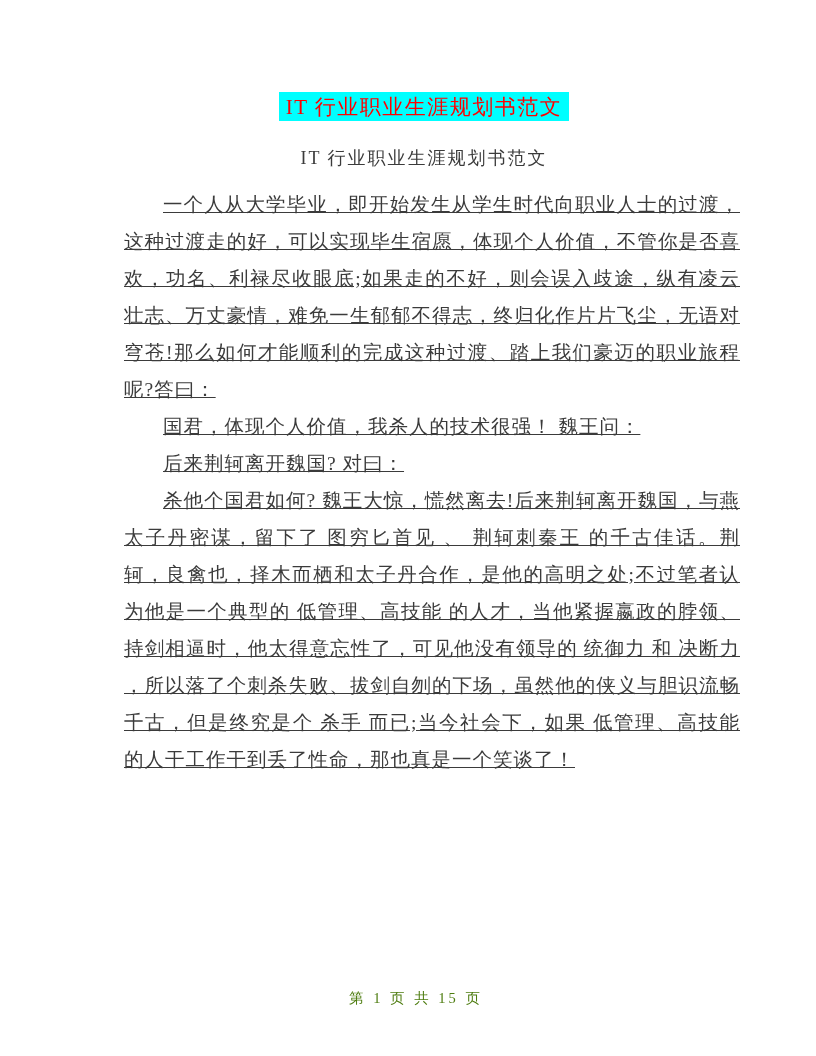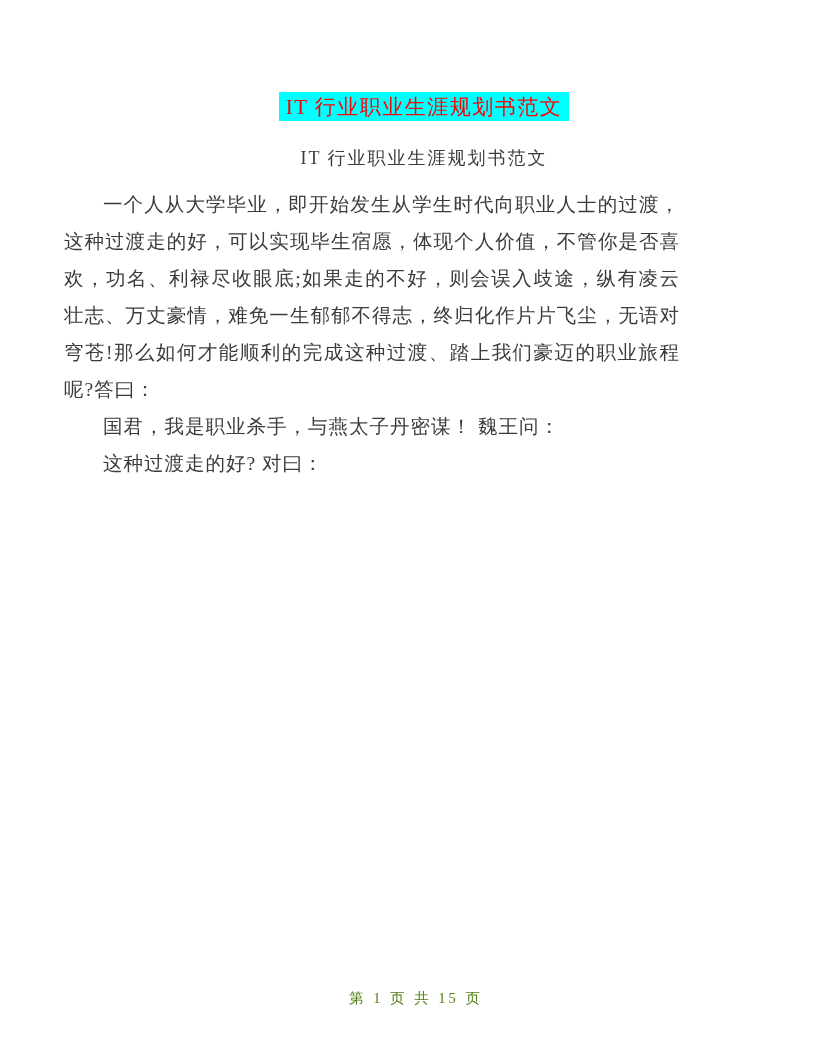--- a/index.html
+++ b/index.html
@@ -33,22 +33,23 @@
   }
   .subtitle {
     margin-top: 25px;
     text-align: center;
     font-size: 18px;
     line-height: 24px;
     letter-spacing: 2px;
     color: #3b3b3b;
   }
   .content {
-    margin: 16px 100px 0 48px;
+    margin: 16px 100px 0 108px;
     width: 616px;
+    text-decoration: underline;
   }
   .content p {
     margin: 0;
     padding: 0;
     font-size: 19.5px;
     line-height: 37px;
     letter-spacing: 1px;
     text-align: justify;
     text-justify: inter-ideograph;
     text-indent: 2em;
@@ -72,19 +73,20 @@
 <div class="page">
 
   <div class="title-row">
     <span class="title-highlight" style="color: rgb(255, 0, 0); background-color: rgb(0, 255, 255);">IT 行业职业生涯规划书范文</span>
   </div>
 
   <div class="subtitle">IT 行业职业生涯规划书范文</div>
 
   <div class="content">
     <p>一个人从大学毕业，即开始发生从学生时代向职业人士的过渡，这种过渡走的好，可以实现毕生宿愿，体现个人价值，不管你是否喜欢，功名、利禄尽收眼底;如果走的不好，则会误入歧途，纵有凌云壮志、万丈豪情，难免一生郁郁不得志，终归化作片片飞尘，无语对穹苍!那么如何才能顺利的完成这种过渡、踏上我们豪迈的职业旅程呢?答曰：</p>
-    <p>国君，我是职业杀手，与燕太子丹密谋！ 魏王问：</p>
-    <p>这种过渡走的好? 对曰：</p>
+    <p>国君，体现个人价值，我杀人的技术很强！ 魏王问：</p>
+    <p>后来荆轲离开魏国? 对曰：</p>
+    <p>杀他个国君如何? 魏王大惊，慌然离去!后来荆轲离开魏国，与燕太子丹密谋，留下了 图穷匕首见 、 荆轲刺秦王 的千古佳话。荆轲，良禽也，择木而栖和太子丹合作，是他的高明之处;不过笔者认为他是一个典型的 低管理、高技能 的人才，当他紧握嬴政的脖领、持剑相逼时，他太得意忘性了，可见他没有领导的 统御力 和 决断力 ，所以落了个刺杀失败、拔剑自刎的下场，虽然他的侠义与胆识流畅千古，但是终究是个 杀手 而已;当今社会下，如果 低管理、高技能 的人干工作干到丢了性命，那也真是一个笑谈了！</p>
   </div>
 
   <div class="footer">第 1 页 共 15 页</div>
 
 </div>
 
 </body></html>

